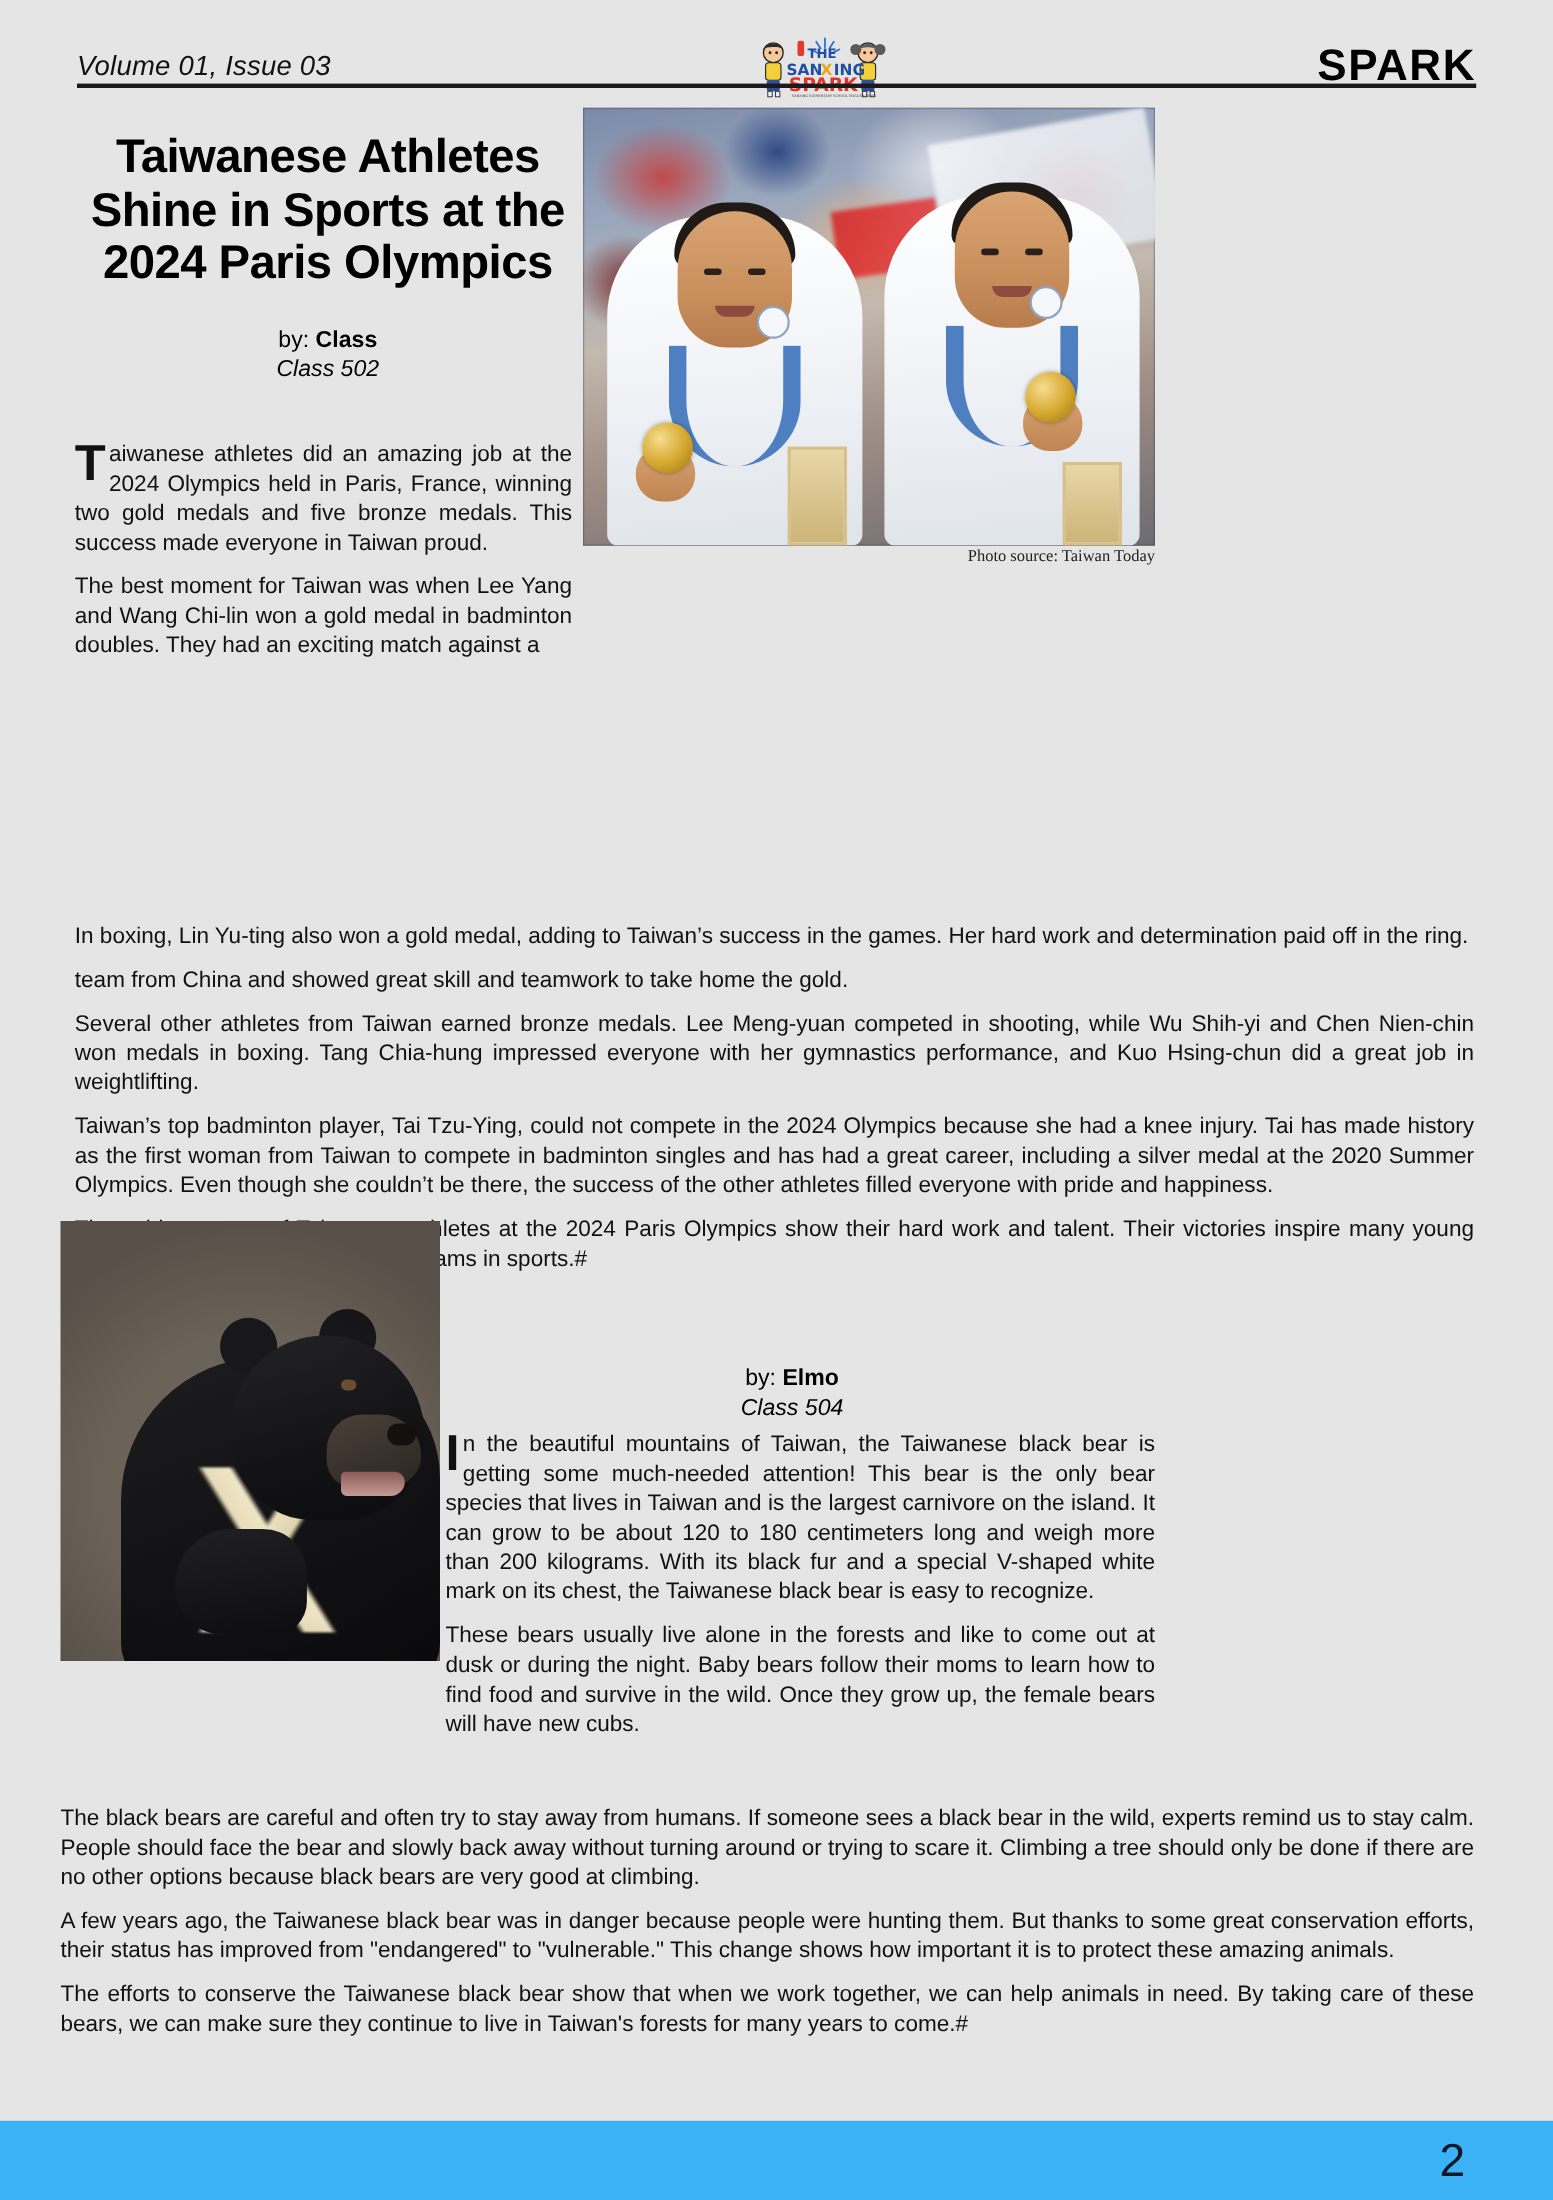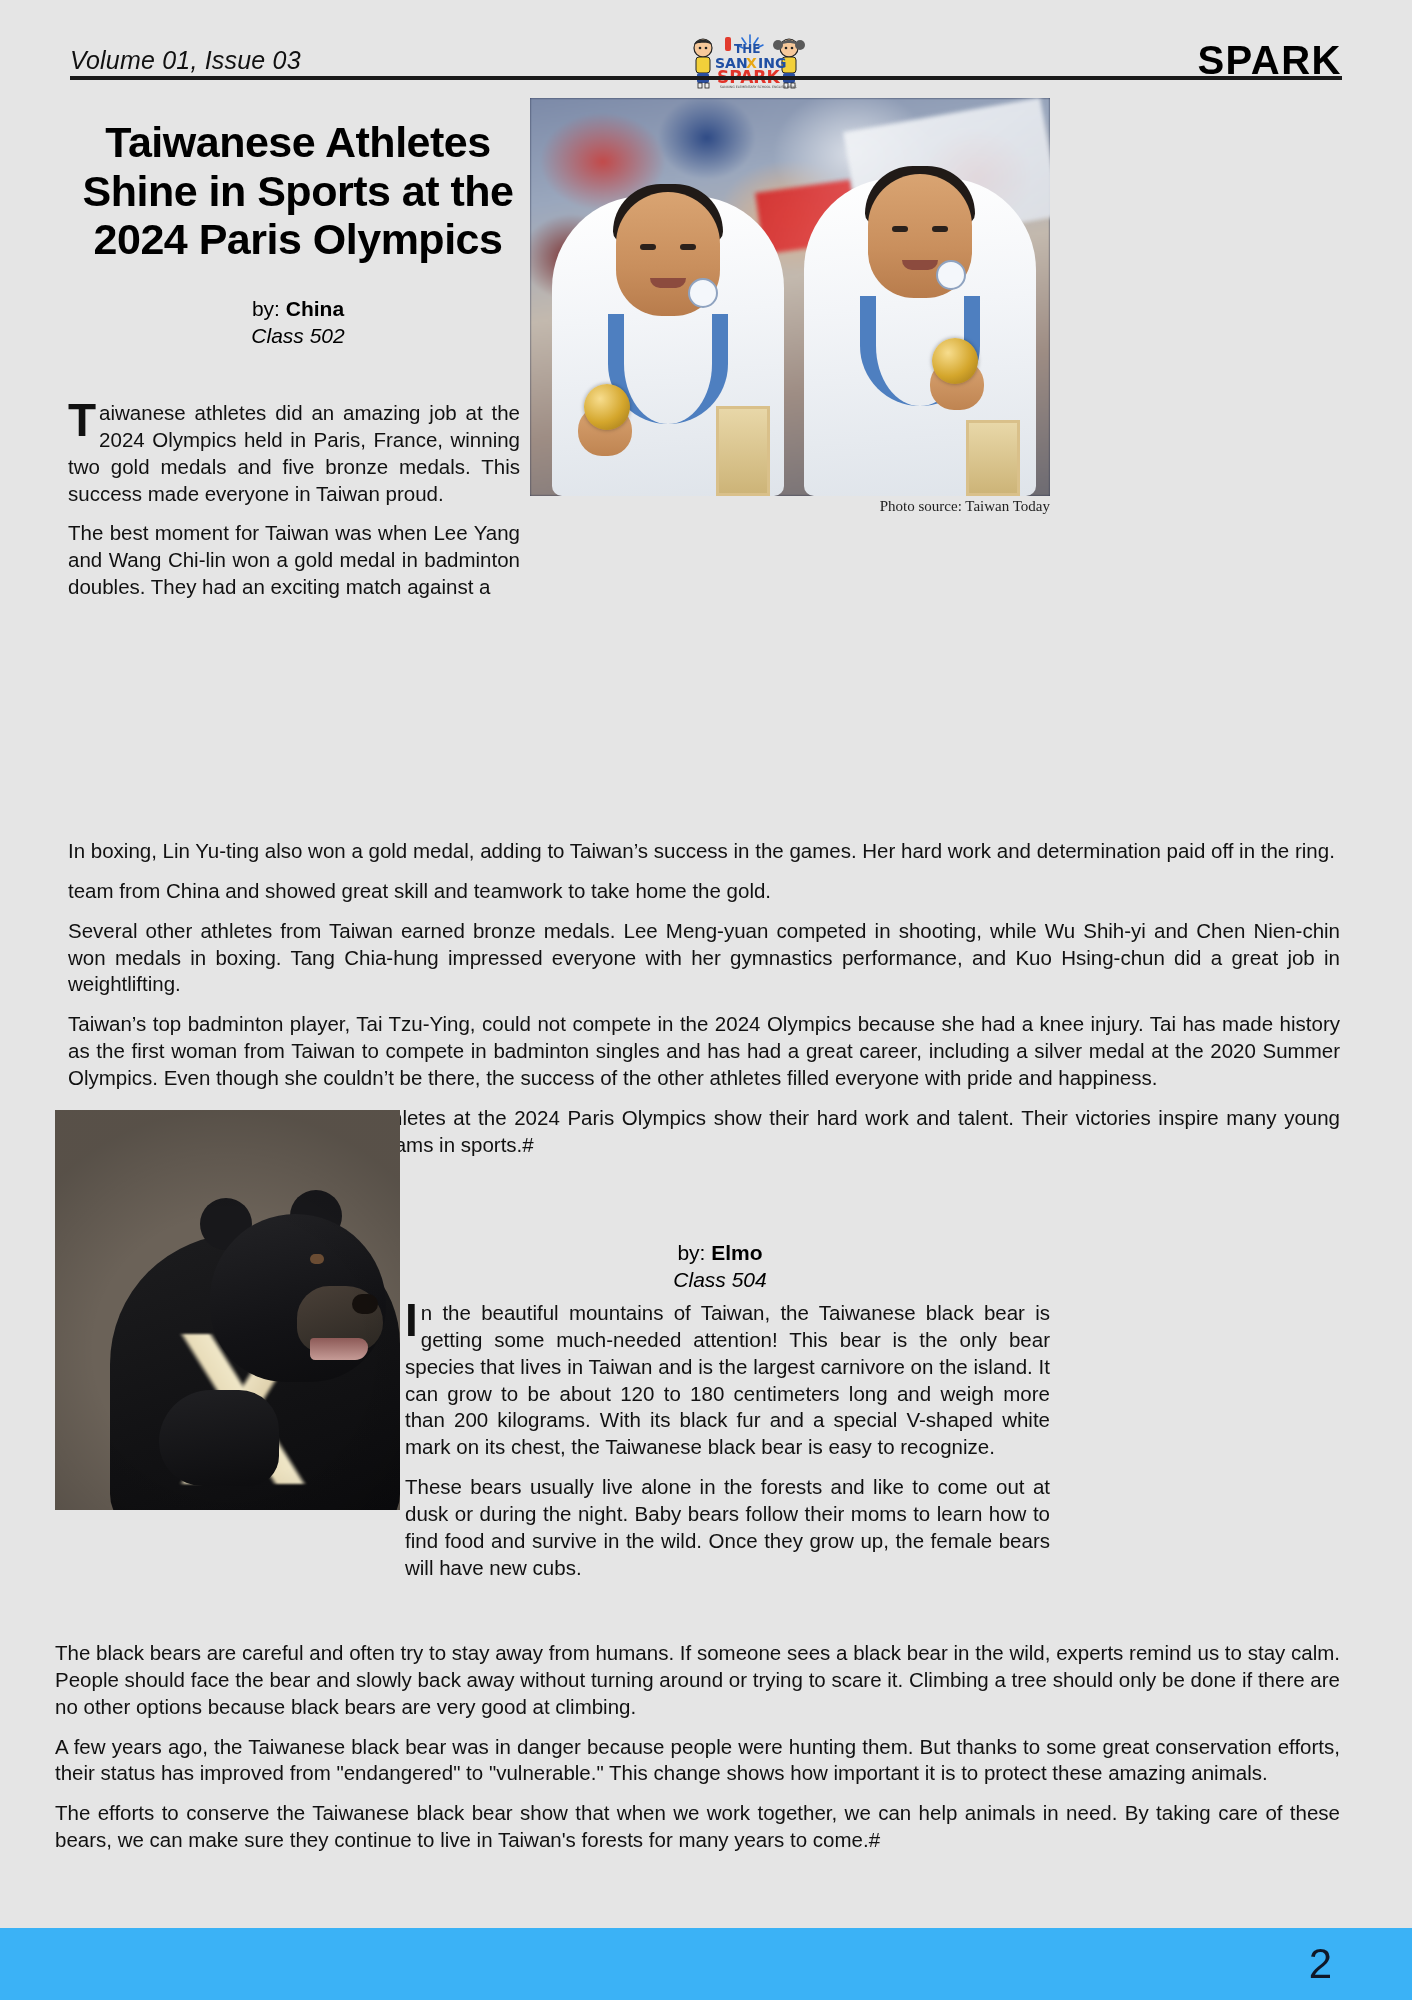--- a/index.html
+++ b/index.html
@@ -295,21 +295,21 @@
 
     <div class="news-word">SPARK</div>
   </div>
   <div class="rule"></div>
 
   <h1 class="headline a1-head">Taiwanese Athletes Shine in Sports at the 2024 Paris Olympics</h1>
 
   <div class="byline a1-byline">
     <div>
       <span>by:</span>
-      <b>China</b>
+      <b>Class</b>
     </div>
     <div class="cls">Class 502</div>
   </div>
 
   <div class="a1-photo">
     <div class="ph1">
       <div class="crowd"></div>
       <div class="flag-cn"></div>
       <div class="banner-w"></div>
 

